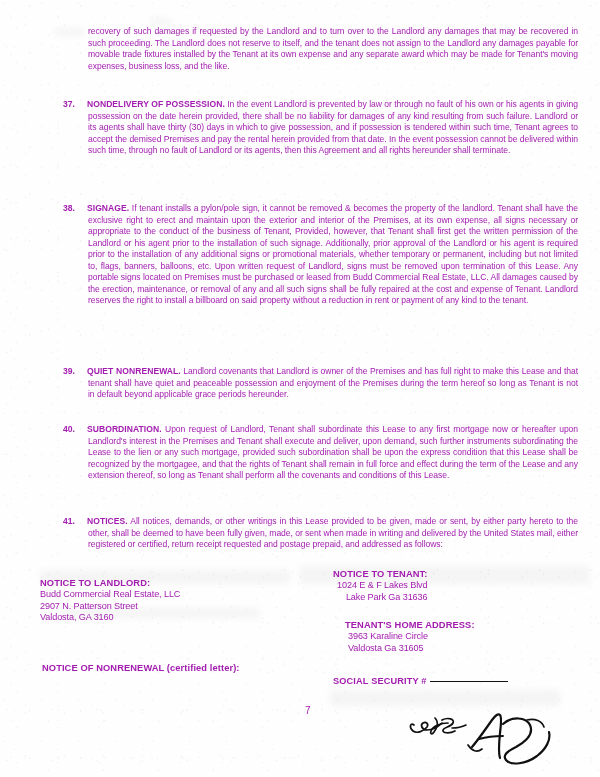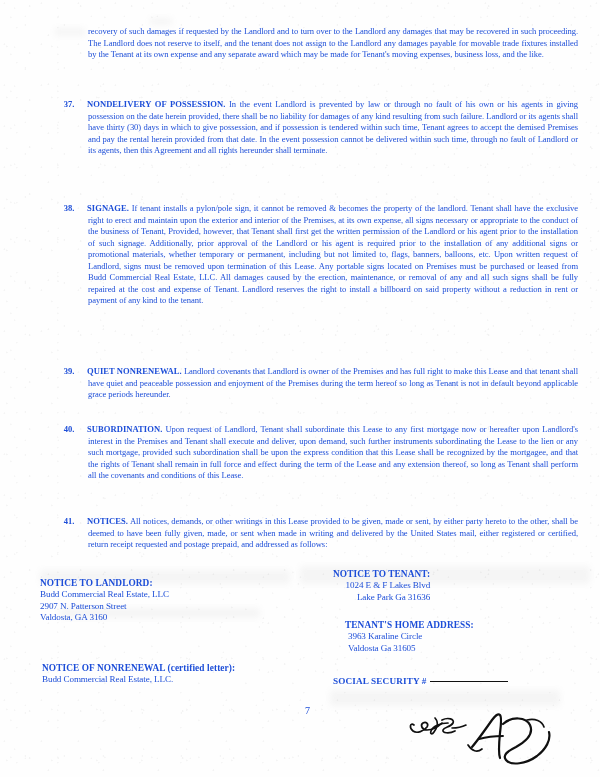--- a/index.html
+++ b/index.html
@@ -7,22 +7,22 @@
     margin: 0;
     padding: 0;
     background: #ffffff;
   }
   .page {
     position: relative;
     width: 600px;
     height: 777px;
     background: #fefefe;
     overflow: hidden;
-    font-family: Liberation Serif, serif;
-    color: #1d4ed8;
+    font-family: Liberation Sans, sans-serif;
+    color: #a21caf;
     -webkit-font-smoothing: antialiased;
   }
   
   .scan-noise {
     position: absolute;
     inset: 0;
     pointer-events: none;
     opacity: 0.055;
     background-image:
       radial-gradient(circle at 12% 8%, #555 0.6px, transparent 1.2px),
@@ -179,23 +179,22 @@
       <div class="addr-line">1024 E &amp; F Lakes Blvd</div>
       <div class="addr-line">Lake Park Ga 31636</div>
     </div>
 
     <div class="addr-block" style="left:345px; top:620px;">
       <div class="addr-title">TENANT'S HOME ADDRESS:</div>
       <div class="addr-line indent-sm">3963 Karaline Circle</div>
       <div class="addr-line indent-sm">Valdosta Ga 31605</div>
     </div>
 
-    <div class="addr-block" style="left:42px; top:663px;">
+    <div class="addr-block" style="left:42px; top:663px;text-align:right;">
       <div class="addr-title">NOTICE OF NONRENEWAL (certified letter):</div>
-      <div class="addr-line">Budd Commercial Real Estate, LLC.</div>
     </div>
 
     <div class="ssn" style="left:333px; top:676px;">
       <span>SOCIAL SECURITY #</span><span class="rule"></span>
     </div>
 
     <div class="page-number" style="left:305px; top:705px;">7</div>
 
   </div>
 

